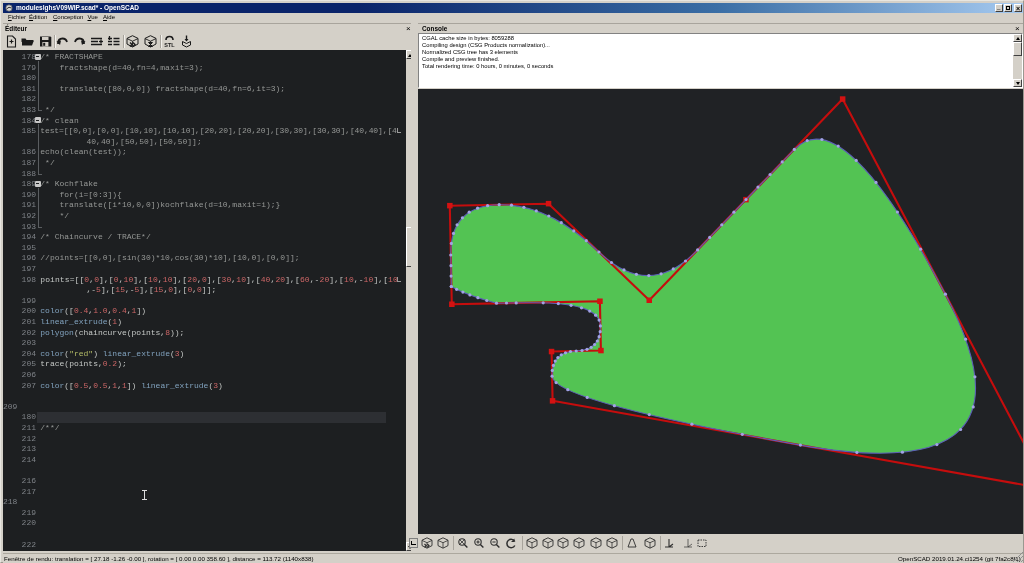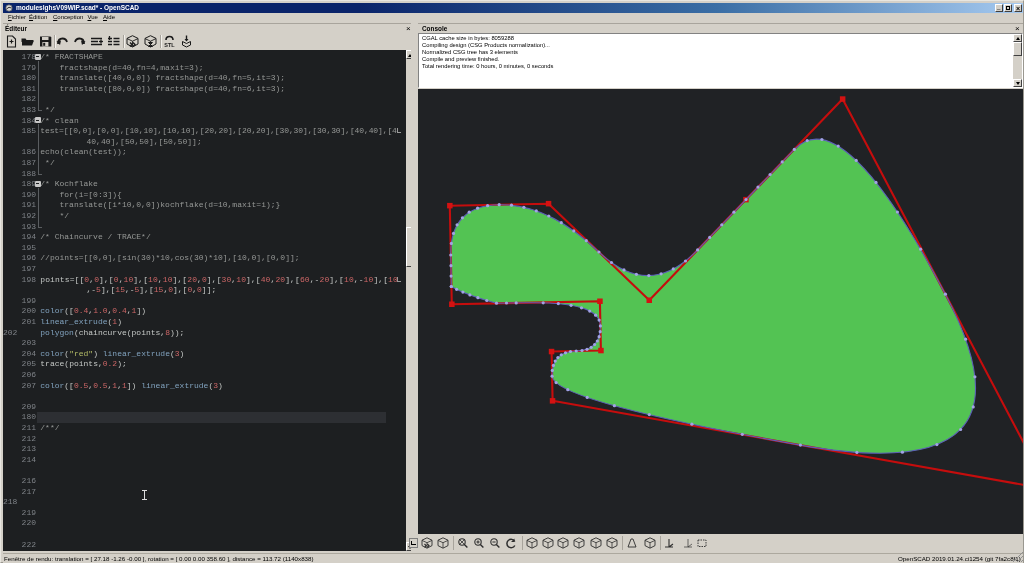--- a/index.html
+++ b/index.html
@@ -96,21 +96,20 @@
 <div class="er" style="top:2.0px">
         <b style="position:absolute;left:0;top:0;width:33px;text-align:right;color:#7e8287">178</b>
         <b style="position:absolute;left:37.3px;top:0;white-space:pre"><i style="color:#969896">/* FRACTSHAPE</i></b>
       </div>
 <div class="er" style="top:12.6px">
         <b style="position:absolute;left:0;top:0;width:33px;text-align:right;color:#7e8287">179</b>
         <b style="position:absolute;left:37.3px;top:0;white-space:pre"><i style="color:#969896">    fractshape(d=40,fn=4,maxit=3);</i></b>
       </div>
 <div class="er" style="top:23.2px">
         <b style="position:absolute;left:0;top:0;width:33px;text-align:right;color:#7e8287">180</b>
-        <b style="position:absolute;left:37.3px;top:0;white-space:pre"><i style="color:#969896">    translate([40,0,0]) fractshape(d=40,fn=5,it=3);</i></b>
       </div>
 <div class="er" style="top:33.8px">
         <b style="position:absolute;left:0;top:0;width:33px;text-align:right;color:#7e8287">181</b>
         <b style="position:absolute;left:37.3px;top:0;white-space:pre"><i style="color:#969896">    translate([80,0,0]) fractshape(d=40,fn=6,it=3);</i></b>
       </div>
 <div class="er" style="top:44.4px">
         <b style="position:absolute;left:0;top:0;width:33px;text-align:right;color:#7e8287">182</b>
         <b style="position:absolute;left:37.3px;top:0;white-space:pre"></b>
       </div>
 <div class="er" style="top:55.0px">
@@ -193,21 +192,21 @@
       </div>
 <div class="er" style="top:256.4px">
         <b style="position:absolute;left:0;top:0;width:33px;text-align:right;color:#7e8287">200</b>
         <b style="position:absolute;left:37.3px;top:0;white-space:pre"><i style="color:#81a2be">color</i><i style="color:#c5c8c6">([</i><i style="color:#cc6666">0.4</i><i style="color:#c5c8c6">,</i><i style="color:#cc6666">1.0</i><i style="color:#c5c8c6">,</i><i style="color:#cc6666">0.4</i><i style="color:#c5c8c6">,</i><i style="color:#cc6666">1</i><i style="color:#c5c8c6">])</i></b>
       </div>
 <div class="er" style="top:267.0px">
         <b style="position:absolute;left:0;top:0;width:33px;text-align:right;color:#7e8287">201</b>
         <b style="position:absolute;left:37.3px;top:0;white-space:pre"><i style="color:#81a2be">linear_extrude</i><i style="color:#c5c8c6">(</i><i style="color:#cc6666">1</i><i style="color:#c5c8c6">)</i></b>
       </div>
 <div class="er" style="top:277.6px">
-        <b style="position:absolute;left:0;top:0;width:33px;color:#7e8287">202</b>
+        <b style="position:absolute;left:0;top:0;width:33px;text-align:right;color:#7e8287">202</b>
         <b style="position:absolute;left:37.3px;top:0;white-space:pre"><i style="color:#81a2be">polygon</i><i style="color:#c5c8c6">(</i><i style="color:#c5c8c6">chaincurve</i><i style="color:#c5c8c6">(</i><i style="color:#c5c8c6">points</i><i style="color:#c5c8c6">,</i><i style="color:#cc6666">8</i><i style="color:#c5c8c6">));</i></b>
       </div>
 <div class="er" style="top:288.2px">
         <b style="position:absolute;left:0;top:0;width:33px;text-align:right;color:#7e8287">203</b>
         <b style="position:absolute;left:37.3px;top:0;white-space:pre"></b>
       </div>
 <div class="er" style="top:298.8px">
         <b style="position:absolute;left:0;top:0;width:33px;text-align:right;color:#7e8287">204</b>
         <b style="position:absolute;left:37.3px;top:0;white-space:pre"><i style="color:#81a2be">color</i><i style="color:#c5c8c6">(</i><i style="color:#b5bd68">"red"</i><i style="color:#c5c8c6">) </i><i style="color:#81a2be">linear_extrude</i><i style="color:#c5c8c6">(</i><i style="color:#cc6666">3</i><i style="color:#c5c8c6">)</i></b>
       </div>
@@ -217,21 +216,21 @@
       </div>
 <div class="er" style="top:320.0px">
         <b style="position:absolute;left:0;top:0;width:33px;text-align:right;color:#7e8287">206</b>
         <b style="position:absolute;left:37.3px;top:0;white-space:pre"></b>
       </div>
 <div class="er" style="top:330.6px">
         <b style="position:absolute;left:0;top:0;width:33px;text-align:right;color:#7e8287">207</b>
         <b style="position:absolute;left:37.3px;top:0;white-space:pre"><i style="color:#81a2be">color</i><i style="color:#c5c8c6">([</i><i style="color:#cc6666">0.5</i><i style="color:#c5c8c6">,</i><i style="color:#cc6666">0.5</i><i style="color:#c5c8c6">,</i><i style="color:#cc6666">1</i><i style="color:#c5c8c6">,</i><i style="color:#cc6666">1</i><i style="color:#c5c8c6">]) </i><i style="color:#81a2be">linear_extrude</i><i style="color:#c5c8c6">(</i><i style="color:#cc6666">3</i><i style="color:#c5c8c6">)</i></b>
       </div>
 <div class="er" style="top:351.8px">
-        <b style="position:absolute;left:0;top:0;width:33px;text-align:right;color:#7e8287">209</b>
+        <b style="position:absolute;left:0;top:0;width:33px;text-align:left;color:#7e8287">209</b>
         <b style="position:absolute;left:37.3px;top:0;white-space:pre"></b>
       </div>
 <div class="er" style="top:362.4px">
         <b style="position:absolute;left:34px;right:0;top:0;height:10.6px;background:#2d2f33"></b>
         <b style="position:absolute;left:0;top:0;width:33px;text-align:right;color:#7e8287">180</b>
         <b style="position:absolute;left:37.3px;top:0;white-space:pre"></b>
       </div>
 <div class="er" style="top:373.0px">
         <b style="position:absolute;left:0;top:0;width:33px;text-align:right;color:#7e8287">211</b>
         <b style="position:absolute;left:37.3px;top:0;white-space:pre"><i style="color:#969896">/**/</i></b>

